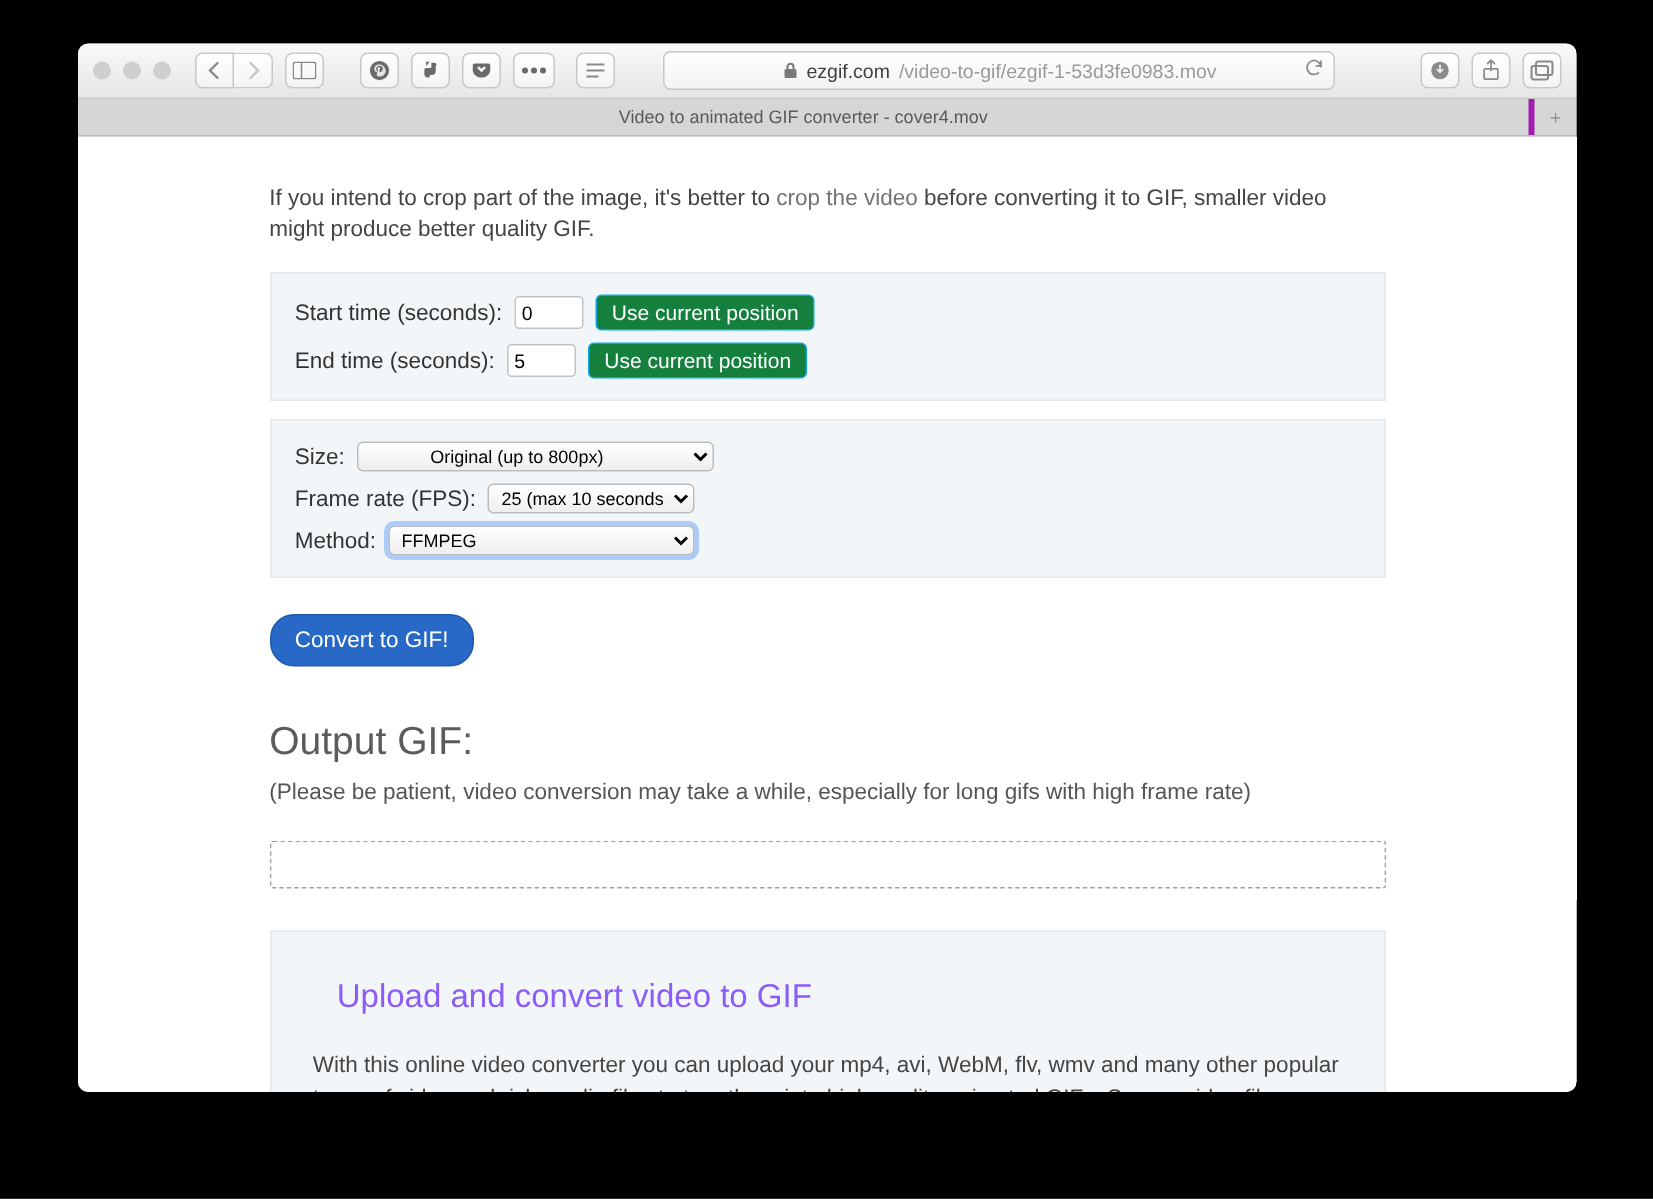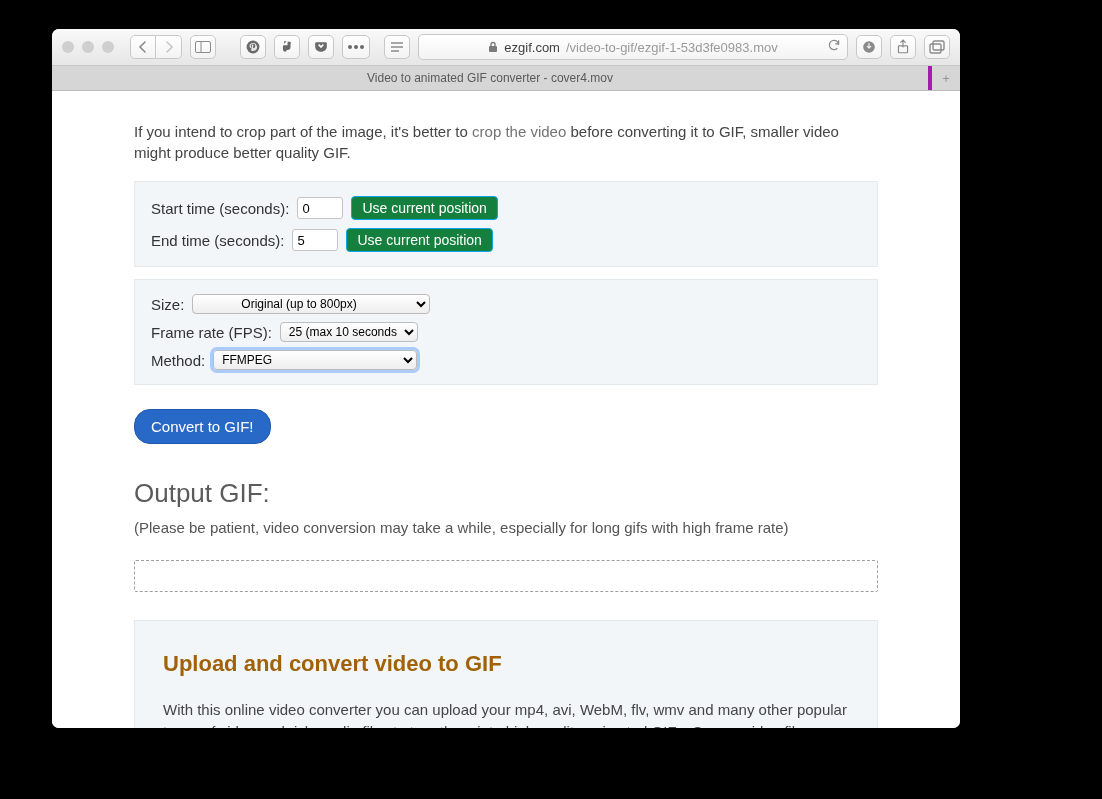--- a/index.html
+++ b/index.html
@@ -15,21 +15,21 @@
     width: 1102px;
     height: 799px;
     position: relative;
     background: #000;
     overflow: hidden;
   }
   .browser-window {
     position: absolute;
     top: 29px;
     left: 52px;
-    width: 908px;
+    width: 999px;
     height: 699px;
     background: #fff;
     border-radius: 7px;
     box-shadow: 0 10px 40px rgba(0,0,0,0.6);
     overflow: hidden;
     display: flex;
     flex-direction: column;
   }
 
   
@@ -202,24 +202,24 @@
     height: 30px;
     border-radius:2px;
     margin-bottom: 28px;
   }
   .info-box {
     background:#f2f6f9;
     border:1px solid #e4e9ee;
     padding: 30px 28px 40px 28px;
   }
   .info-box h3 {
-    font-weight:700;
+    font-weight:400;
     font-size:22px;
-    color:#a16207;
-    margin: 0 0 22px 0;
+    color:#8b5cf6;
+    margin: 0 0 22px 16px;
   }
   .info-box p {
     line-height:1.45;
     margin:0;
   }
 
 </style>
 </head>
 <body>
 

